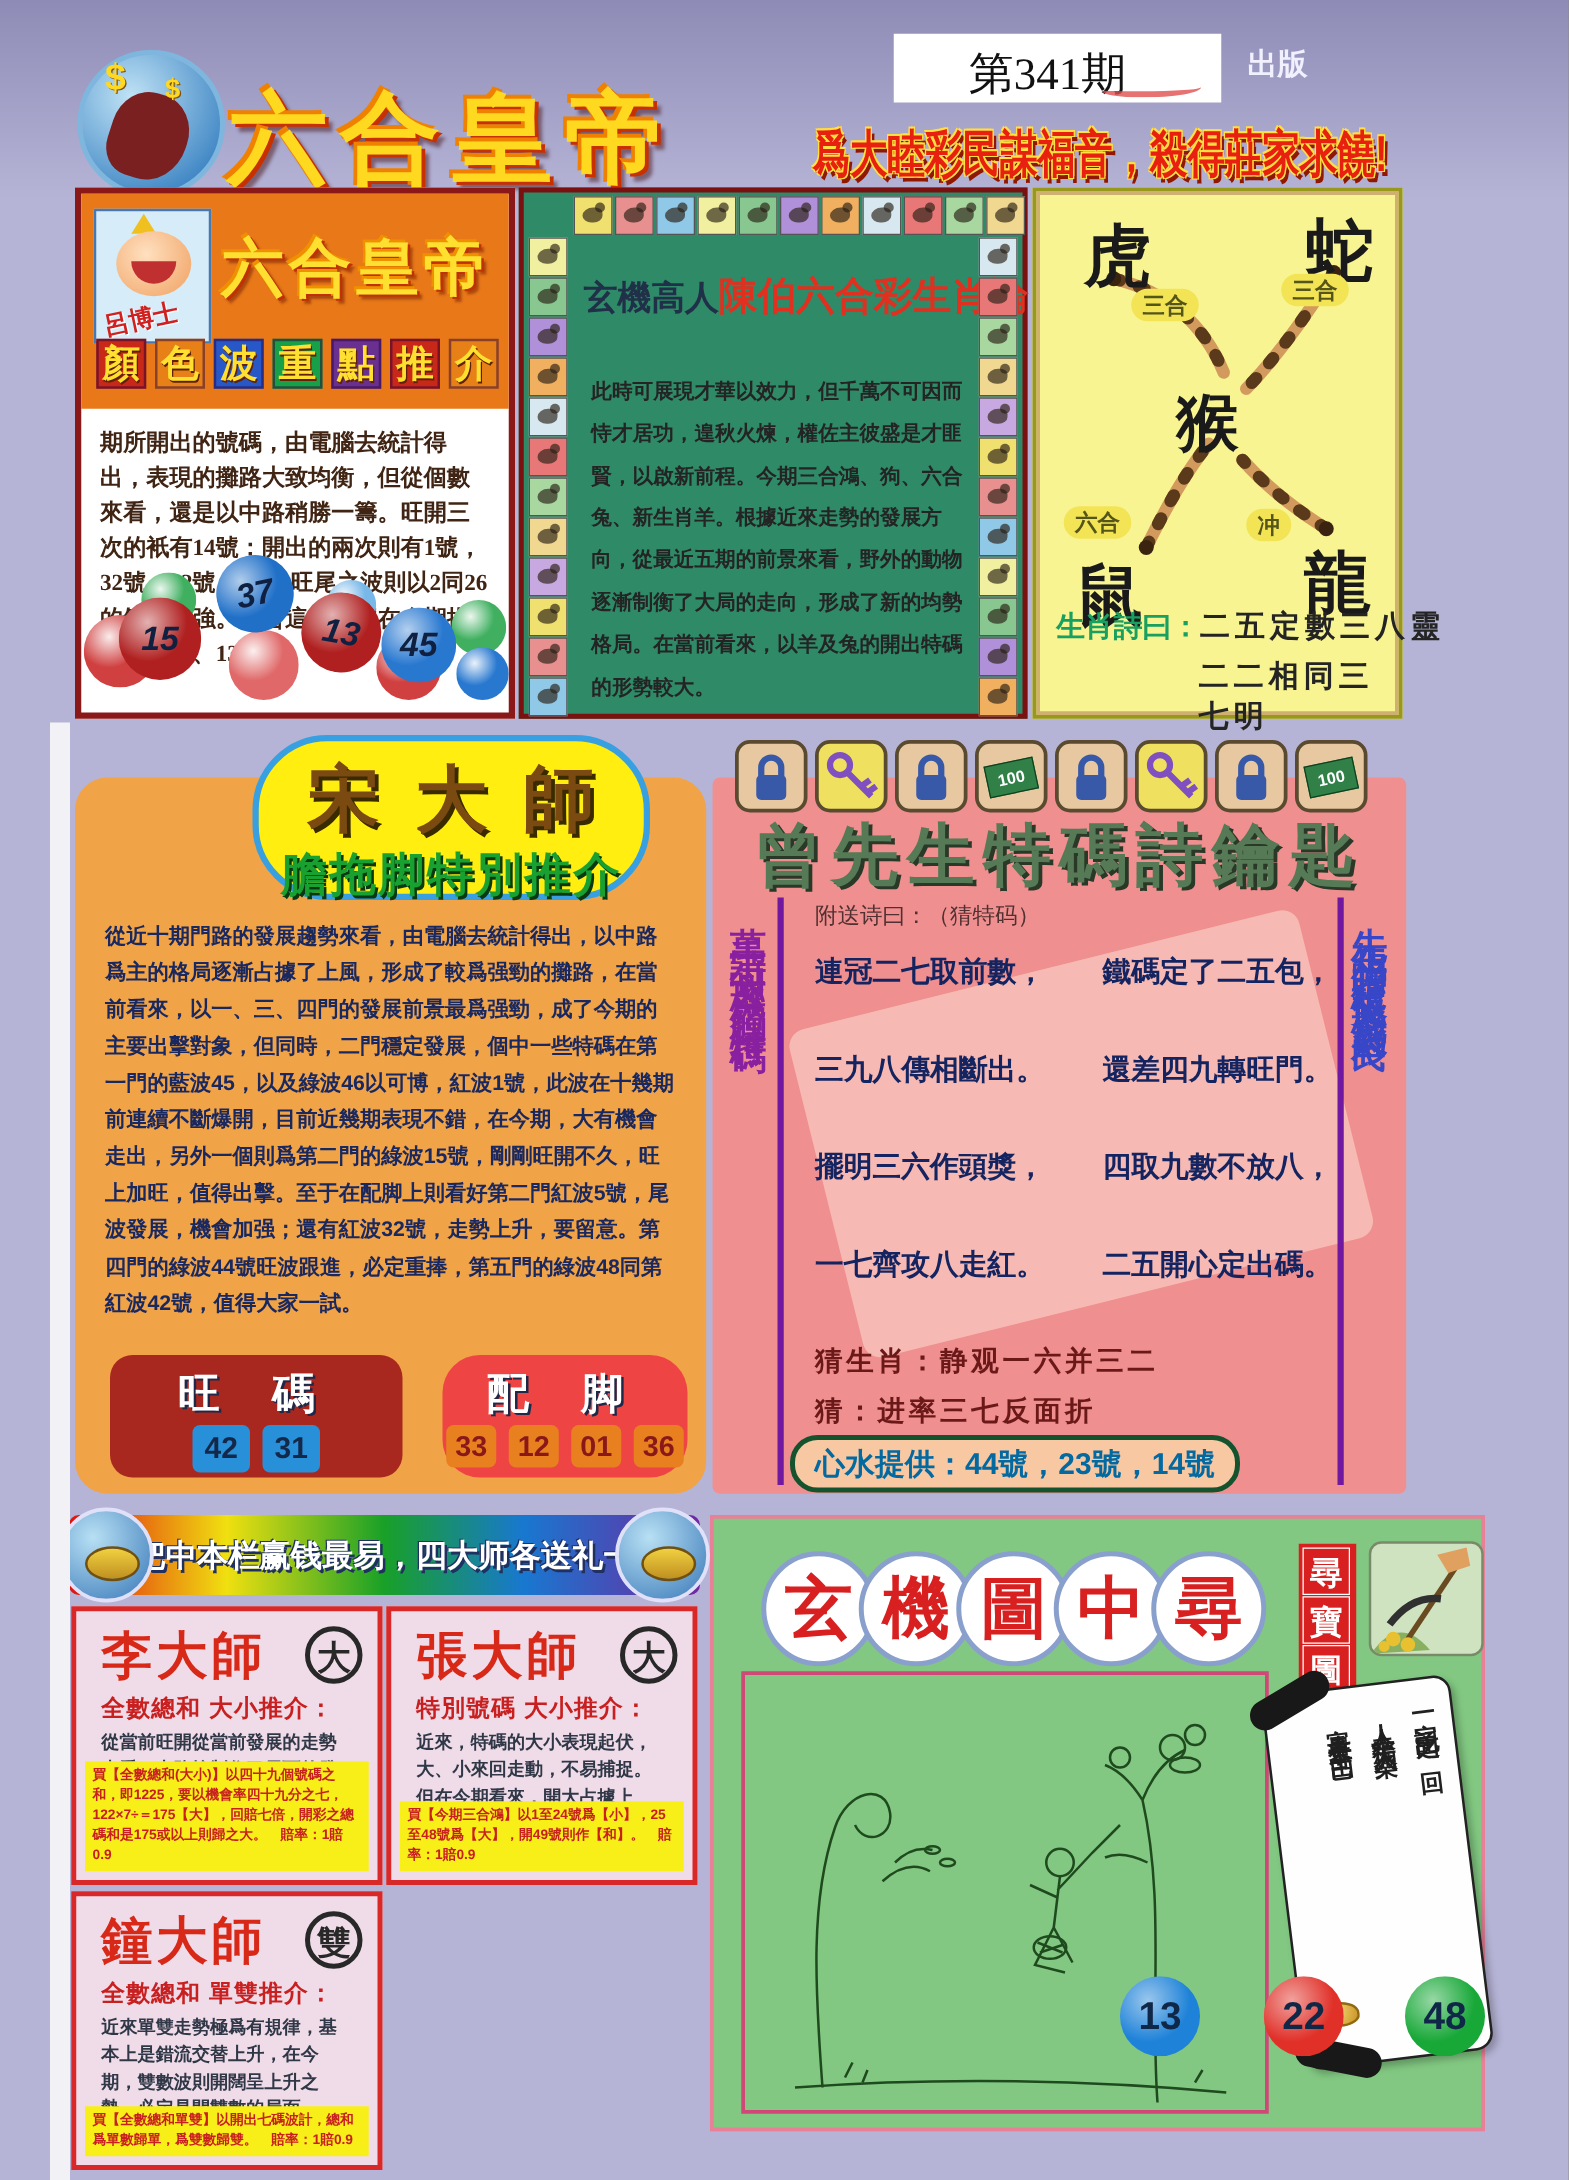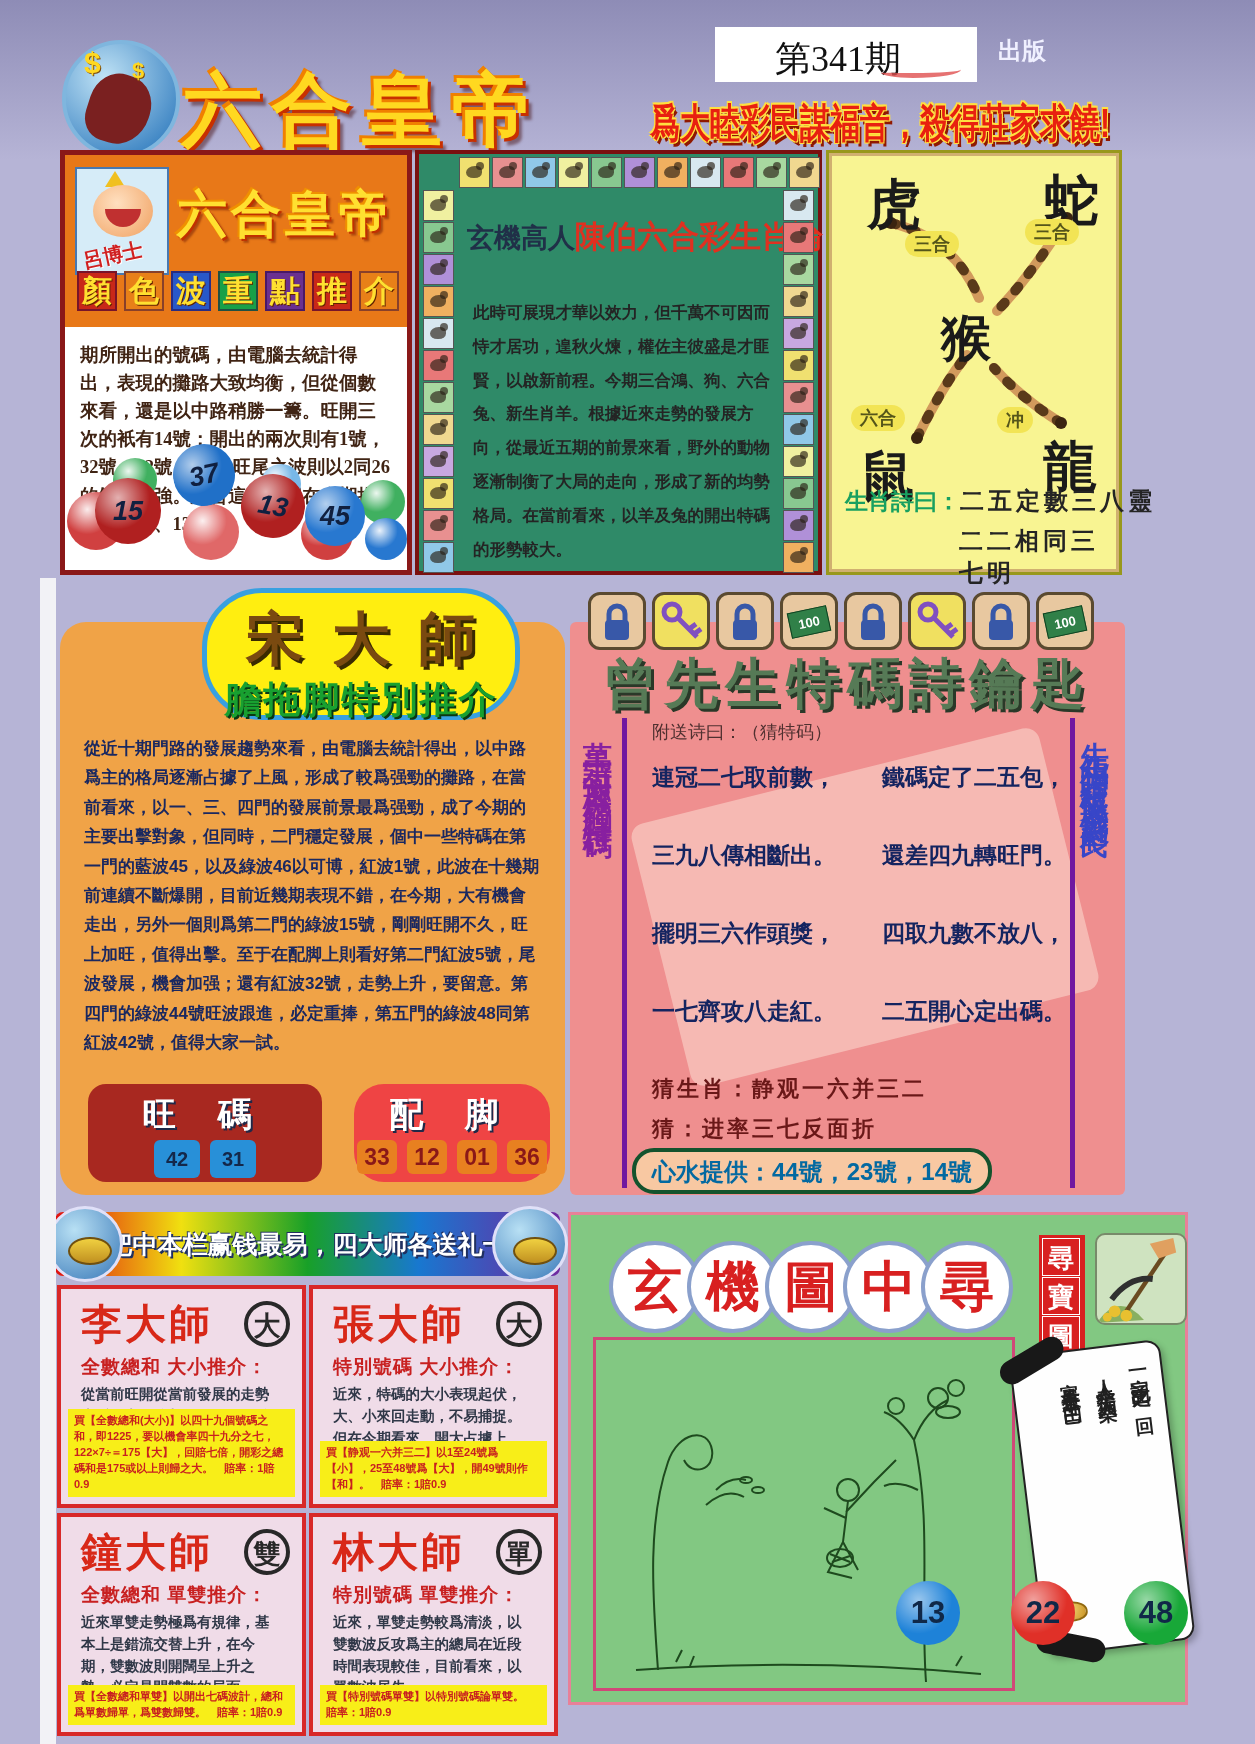--- a/index.html
+++ b/index.html
@@ -99,21 +99,21 @@
   .song-body { position:absolute; left:24px; top:112px; width:458px; font-size:17px; font-weight:600;
                line-height:1.73; color:#1a2860; }
   .wang-box { position:absolute; left:28px; top:462px; width:234px; height:98px; background:#a82820;
               border-radius:18px; text-align:center; }
   .pj-box { position:absolute; left:294px; top:462px; width:196px; height:98px; background:#ef4444;
             border-radius:30px; text-align:center; }
   .nm-label { font-size:34px; font-weight:900; color:#fff; letter-spacing:16px; margin-top:8px;
               text-shadow:2px 2px 0 #202848; }
   .nm-row { display:flex; justify-content:center; gap:10px; margin-top:2px; }
   .nm-tile-blue { width:46px; height:38px; background:#2890d8; border-radius:6px; color:#14284a;
-                  font-weight:900; font-size:20px; line-height:38px; }
+                  font-weight:900; font-size:24px; line-height:38px; }
   .nm-tile-orange { width:40px; height:34px; background:#e88020; border-radius:6px; color:#8a1818;
                   font-weight:900; font-size:23px; line-height:34px;text-align:center; }
 
   
   .zeng-box { left:570px; top:622px; width:555px; height:573px; background:#ef8f8f; border-radius:6px; }
   .zeng-mark { position:absolute; left:85px; top:150px; width:420px; height:270px;
                background:rgba(252,220,210,.55); border-radius:14px; transform:rotate(-14deg); }
   .zeng-icons { position:absolute; left:18px; top:-30px; display:flex; gap:6px; }
   .zg-tile { width:58px; height:58px; border-radius:12px; border:3px solid #5a4a30; position:relative; }
   .zg-lock { background:#e8c8a0; } .zg-key { background:#f0e060; } .zg-bill { background:#e8c8a0; }
@@ -482,35 +482,28 @@
     <div class="m-badge">大</div>
     <div class="m-sub">全數總和 大小推介：</div>
     <div class="m-body">從當前旺開從當前發展的走勢來看，中路控制住了局面的發展，但大路處在上升之際，可以博定大。</div>
     <div class="m-foot">買【全數總和(大小)】以四十九個號碼之和，即1225，要以機會率四十九分之七，122×7÷＝175【大】，回賠七倍，開彩之總碼和是175或以上則歸之大。　賠率：1賠0.9</div>
   </div>
   <div class="abs m-box" style="left:309px;top:1285px;">
     <div class="m-name">張大師</div>
     <div class="m-badge">大</div>
     <div class="m-sub">特別號碼 大小推介：</div>
     <div class="m-body">近來，特碼的大小表現起伏，大、小來回走動，不易捕捉。但在今期看來，開大占據上風，大家可以依定而行。</div>
-    <div class="m-foot">買【静观一六并三二】以1至24號爲【小】，25至48號爲【大】，開49號則作【和】。　賠率：1賠0.9</div>
+    <div class="m-foot">買【今期三合鴻】以1至24號爲【小】，25至48號爲【大】，開49號則作【和】。　賠率：1賠0.9</div>
   </div>
   <div class="abs m-box" style="left:57px;top:1513px;">
     <div class="m-name">鐘大師</div>
     <div class="m-badge">雙</div>
     <div class="m-sub">全數總和 單雙推介：</div>
     <div class="m-body">近來單雙走勢極爲有規律，基本上是錯流交替上升，在今期，雙數波則開闊呈上升之勢，必定是開雙數的局面。</div>
     <div class="m-foot">買【全數總和單雙】以開出七碼波計，總和爲單數歸單，爲雙數歸雙。　賠率：1賠0.9</div>
-  </div>
-  <div class="abs m-box" style="left:309px;top:1513px;">
-    <div class="m-name">林大師</div>
-    <div class="m-badge">單</div>
-    <div class="m-sub">特別號碼 單雙推介：</div>
-    <div class="m-body">近來，單雙走勢較爲清淡，以雙數波反攻爲主的總局在近段時間表現較佳，目前看來，以單數波居先。</div>
-    <div class="m-foot">買【特別號碼單雙】以特別號碼論單雙。　賠率：1賠0.9</div>
   </div>
 
   <div class="abs myst-box">
     <div class="cloud">
       <div class="cloud-c">玄</div>
       <div class="cloud-c">機</div>
       <div class="cloud-c">圖</div>
       <div class="cloud-c">中</div>
       <div class="cloud-c">尋</div>
     </div>

